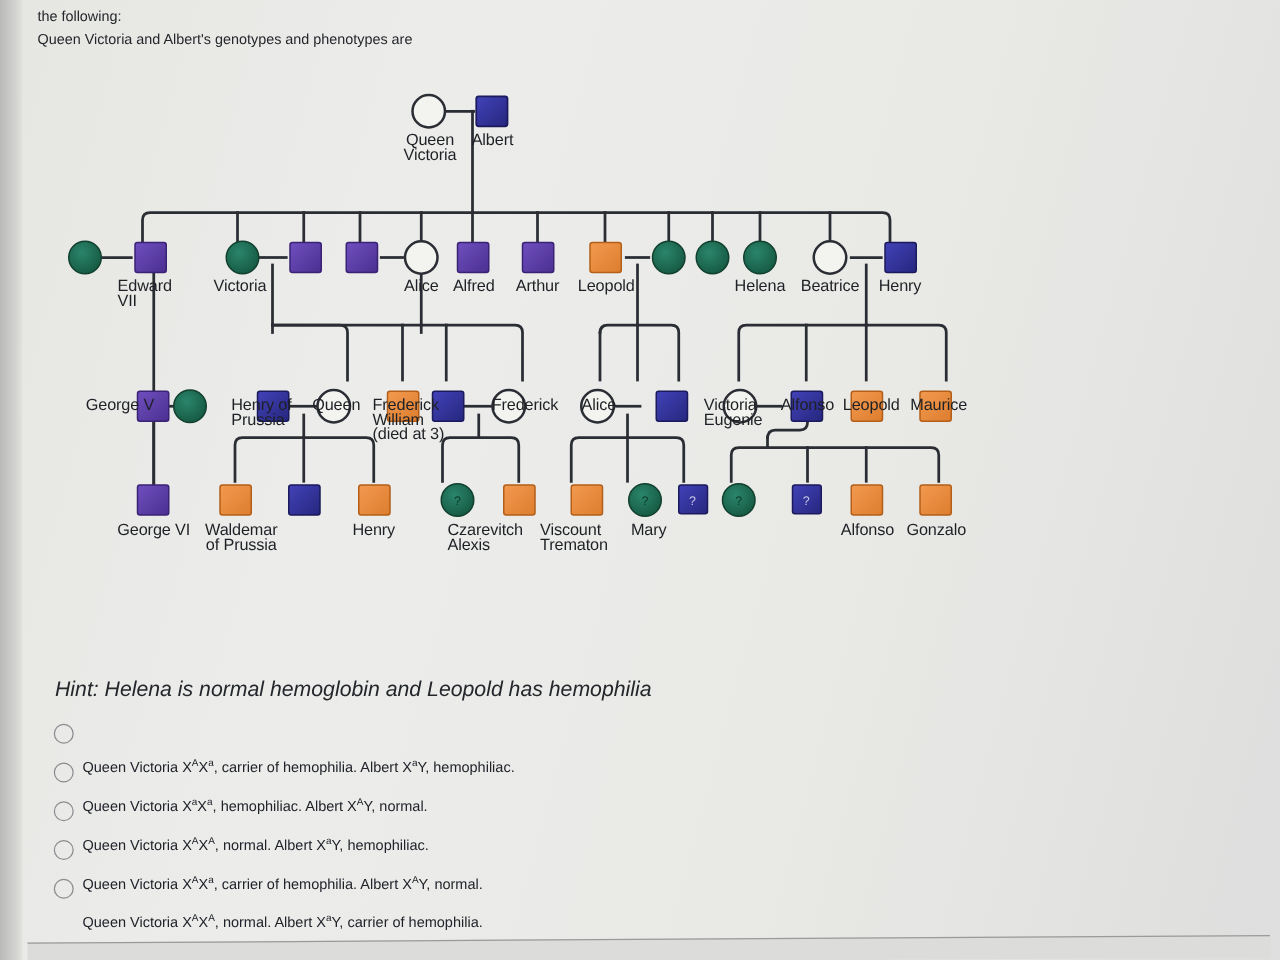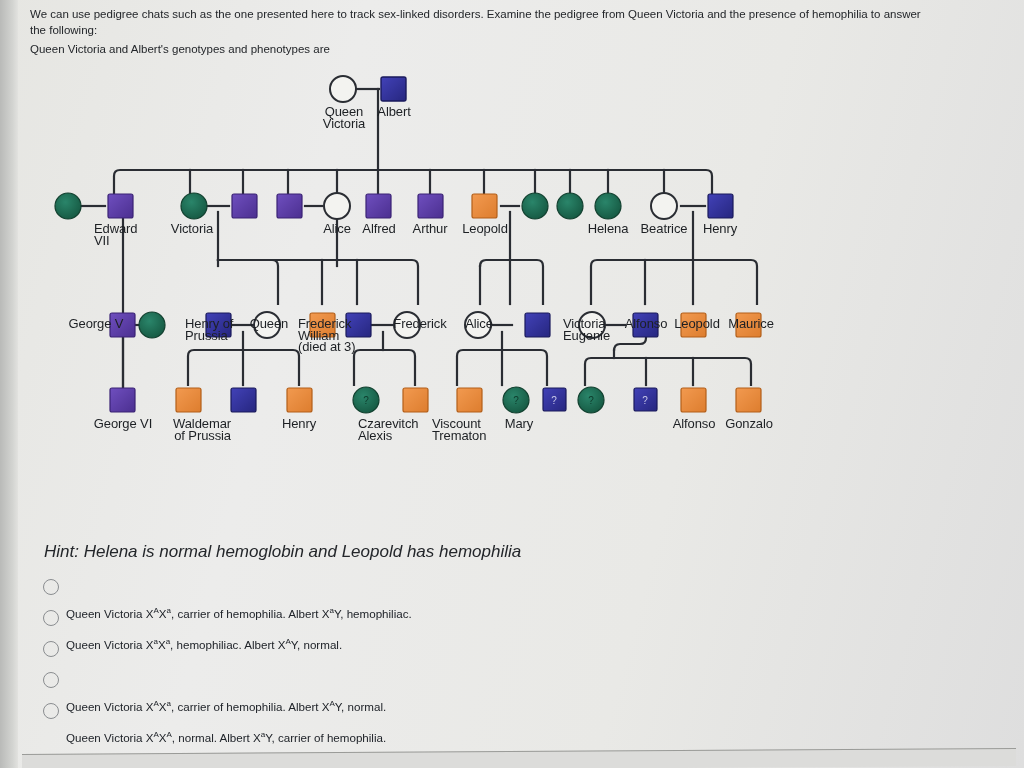--- a/index.html
+++ b/index.html
@@ -65,21 +65,20 @@
   .opttext sup{font-size:8px;vertical-align:super;}
 </style>
 </head>
 <body>
 
 <div id="sheet"></div>
 <div id="leftEdge"></div>
 <div id="bottomBar"></div>
 
 <div id="qtext">
-  <span>We can use pedigree chats such as the one presented here to track sex-linked disorders. Examine the pedigree from Queen Victoria and the presence of hemophilia to answer</span>
   <span class="l2">the following:</span>
   <span class="l3">Queen Victoria and Albert's genotypes and phenotypes are</span>
 </div>
 
 <div id="pedigree">
   <svg width="1024" height="400" viewBox="0 0 1024 400">
     <defs>
       <linearGradient id="gPur" x1="0" y1="0" x2="1" y2="1">
         <stop offset="0%" stop-color="#6f4fbf"></stop>
           <stop offset="100%" stop-color="#4b2f90"></stop>
@@ -256,21 +255,21 @@
 (died at 3)</div>
   <div class="nodelabel" style="left:387px;top:258px;width:66px;">Frederick</div>
   <div class="nodelabel" style="left:459px;top:258px;width:40px;">Alice</div>
   <div class="nodelabel" style="left:563px;top:258px;width:60px;text-align:left;">Victoria
 Eugenie</div>
   <div class="nodelabel" style="left:618px;top:258px;width:56px;">Alfonso</div>
   <div class="nodelabel" style="left:669px;top:258px;width:56px;">Leopold</div>
   <div class="nodelabel" style="left:723px;top:258px;width:56px;">Maurice</div>
 
   <div class="nodelabel" style="left:86px;top:358px;width:74px;">George VI</div>
-  <div class="nodelabel" style="left:155px;top:358px;width:76px;text-align:right;">Waldemar
+  <div class="nodelabel" style="left:155px;top:358px;width:76px;text-align:center;">Waldemar
 of Prussia</div>
   <div class="nodelabel" style="left:271px;top:358px;width:56px;">Henry</div>
   <div class="nodelabel" style="left:358px;top:358px;width:78px;text-align:left;">Czarevitch
 Alexis</div>
   <div class="nodelabel" style="left:432px;top:358px;width:70px;text-align:left;">Viscount
 Trematon</div>
   <div class="nodelabel" style="left:498px;top:358px;width:42px;">Mary</div>
   <div class="nodelabel" style="left:665px;top:358px;width:58px;">Alfonso</div>
   <div class="nodelabel" style="left:720px;top:358px;width:58px;">Gonzalo</div>
 </div>
@@ -281,20 +280,21 @@
   <div class="opt">
     <span class="radio"></span>
     <span class="opttext"><span>Queen Victoria X</span><sup>A</sup><span>X</span><sup>a</sup><span>, carrier of hemophilia. Albert X</span><sup>a</sup><span>Y, hemophiliac.</span></span>
   </div>
   <div class="opt">
     <span class="radio"></span>
     <span class="opttext"><span>Queen Victoria X</span><sup>a</sup><span>X</span><sup>a</sup><span>, hemophiliac. Albert X</span><sup>A</sup><span>Y, normal.</span></span>
   </div>
   <div class="opt">
     <span class="radio"></span>
+    <span class="opttext"><span>Queen Victoria X</span><sup>A</sup><span>X</span><sup>A</sup><span>, normal. Albert X</span><sup>a</sup><span>Y, hemophiliac.</span></span>
   </div>
   <div class="opt">
     <span class="radio"></span>
     <span class="opttext"><span>Queen Victoria X</span><sup>A</sup><span>X</span><sup>a</sup><span>, carrier of hemophilia. Albert X</span><sup>A</sup><span>Y, normal.</span></span>
   </div>
   <div class="opt">
     <span class="radio"></span>
     <span class="opttext"><span>Queen Victoria X</span><sup>A</sup><span>X</span><sup>A</sup><span>, normal. Albert X</span><sup>a</sup><span>Y, carrier of hemophilia.</span></span>
   </div>
 </div>

